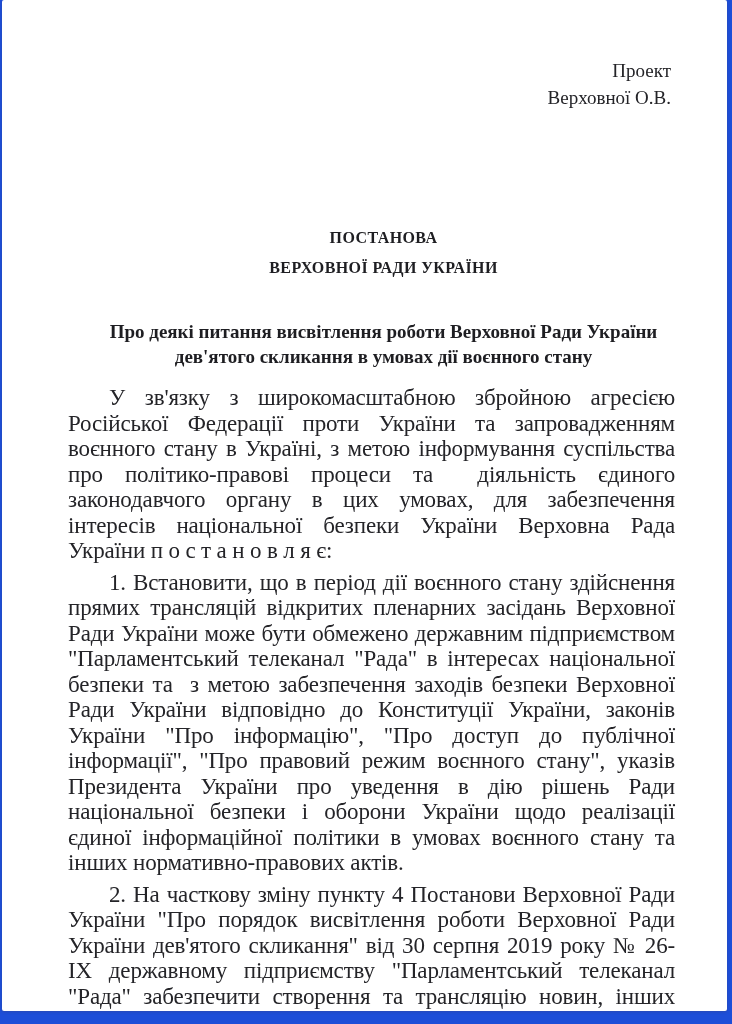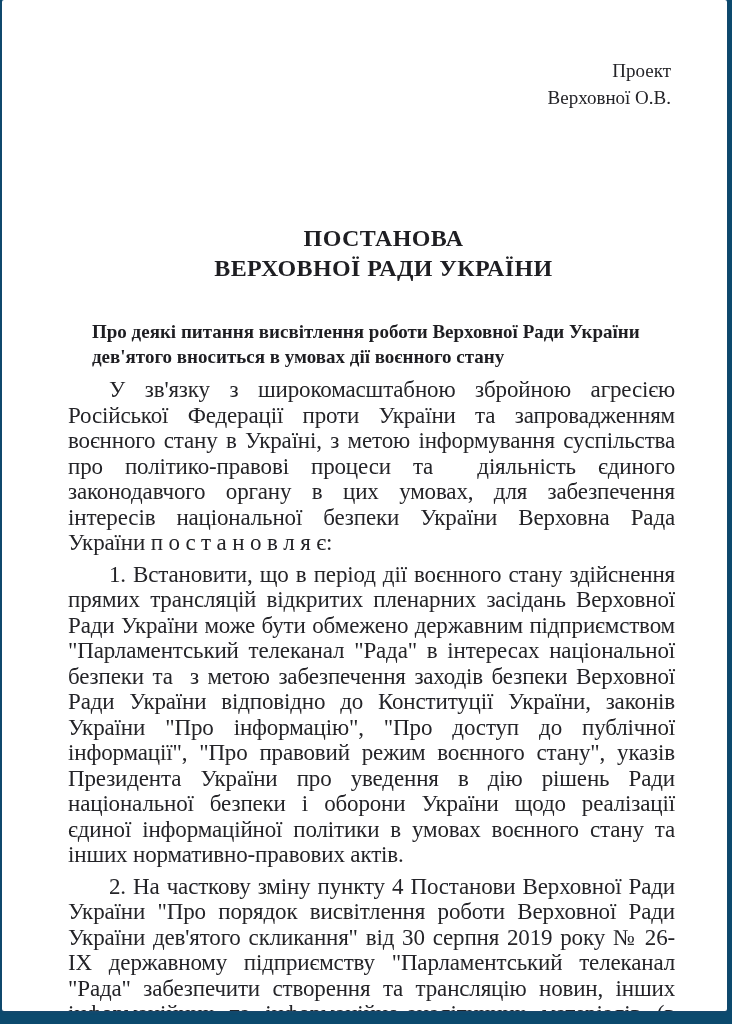--- a/index.html
+++ b/index.html
@@ -8,21 +8,21 @@
     width: 732px;
     height: 1024px;
     overflow: hidden;
     background: #e3e3ed;
     font-family: "Liberation Serif", "DejaVu Serif", serif;
   }
   .viewport {
     position: relative;
     width: 732px;
     height: 1024px;
-    background: #0c4a6e;
+    background: #1d4ed8;
   }
   .page {
     position: absolute;
     left: 2px;
     top: 0;
     right: 5px;
     bottom: 13px;
     background: #ffffff;
     border-radius: 2px;
     box-shadow: 0 1px 3px rgba(70,70,110,0.30), 0 0 1px rgba(70,70,110,0.25);
@@ -34,28 +34,29 @@
   .doc-header {
     text-align: right;
     margin: 0 56px 0 0;
     font-size: 19px;
     line-height: 27px;
     color: #242428;
   }
   .doc-title {
     margin: 112px 52px 0 90px;
     text-align: center;
-    font-size: 24px;
+    font-size: 16px;
     font-weight: bold;
     line-height: 30px;
     letter-spacing: 0.4px;
     color: #1e1e22;
   }
   .doc-subtitle {
-    margin: 36px 52px 8px 90px;
+    margin: 36px 52px 16px 90px;
+    text-align: center;
     font-size: 19px;
     font-weight: bold;
     line-height: 25px;
     color: #1e1e22;
   }
   .doc-body {
     margin: 5px 52px 0 66px;
   }
   .doc-body p {
     margin: 0 0 6px 0;
@@ -79,21 +80,21 @@
       <span class="block-line">Верховної О.В.</span>
     </div>
 
     <div class="doc-title">
       <span class="block-line">ПОСТАНОВА</span>
       <span class="block-line">ВЕРХОВНОЇ РАДИ УКРАЇНИ</span>
     </div>
 
     <div class="doc-subtitle">
       <span class="block-line">Про деякі питання висвітлення роботи Верховної Ради України</span>
-      <span class="block-line">дев'ятого вноситься в умовах дії воєнного стану</span>
+      <span class="block-line">дев'ятого скликання в умовах дії воєнного стану</span>
     </div>
 
     <div class="doc-body">
       <p>У зв'язку з широкомасштабною збройною агресією Російської Федерації проти України та запровадженням воєнного стану в Україні, з метою інформування суспільства про політико-правові процеси та&nbsp; діяльність єдиного законодавчого органу в цих умовах, для забезпечення інтересів національної безпеки України Верховна Рада України п о с т а н о в л я є:</p>
       <p>1. Встановити, що в період дії воєнного стану здійснення прямих трансляцій відкритих пленарних засідань Верховної Ради України може бути обмежено державним підприємством "Парламентський телеканал "Рада" в інтересах національної безпеки та&nbsp; з метою забезпечення заходів безпеки Верховної Ради України відповідно до Конституції України, законів України "Про інформацію", "Про доступ до публічної інформації", "Про правовий режим воєнного стану", указів Президента України про уведення в дію рішень Ради національної безпеки і оборони України щодо реалізації єдиної інформаційної політики в умовах воєнного стану та інших нормативно-правових актів.</p>
       <p>2. На часткову зміну пункту 4 Постанови Верховної Ради України "Про порядок висвітлення роботи Верховної Ради України дев'ятого скликання" від 30 серпня 2019 року № 26-IX державному підприємству "Парламентський телеканал "Рада" забезпечити створення та трансляцію новин, інших інформаційних та інформаційно-аналітичних матеріалів (в тому числі під час трансляції єдиних інформаційних платформ стратегічної комунікації та</p>
     </div>
 
   </div>
 </div>

